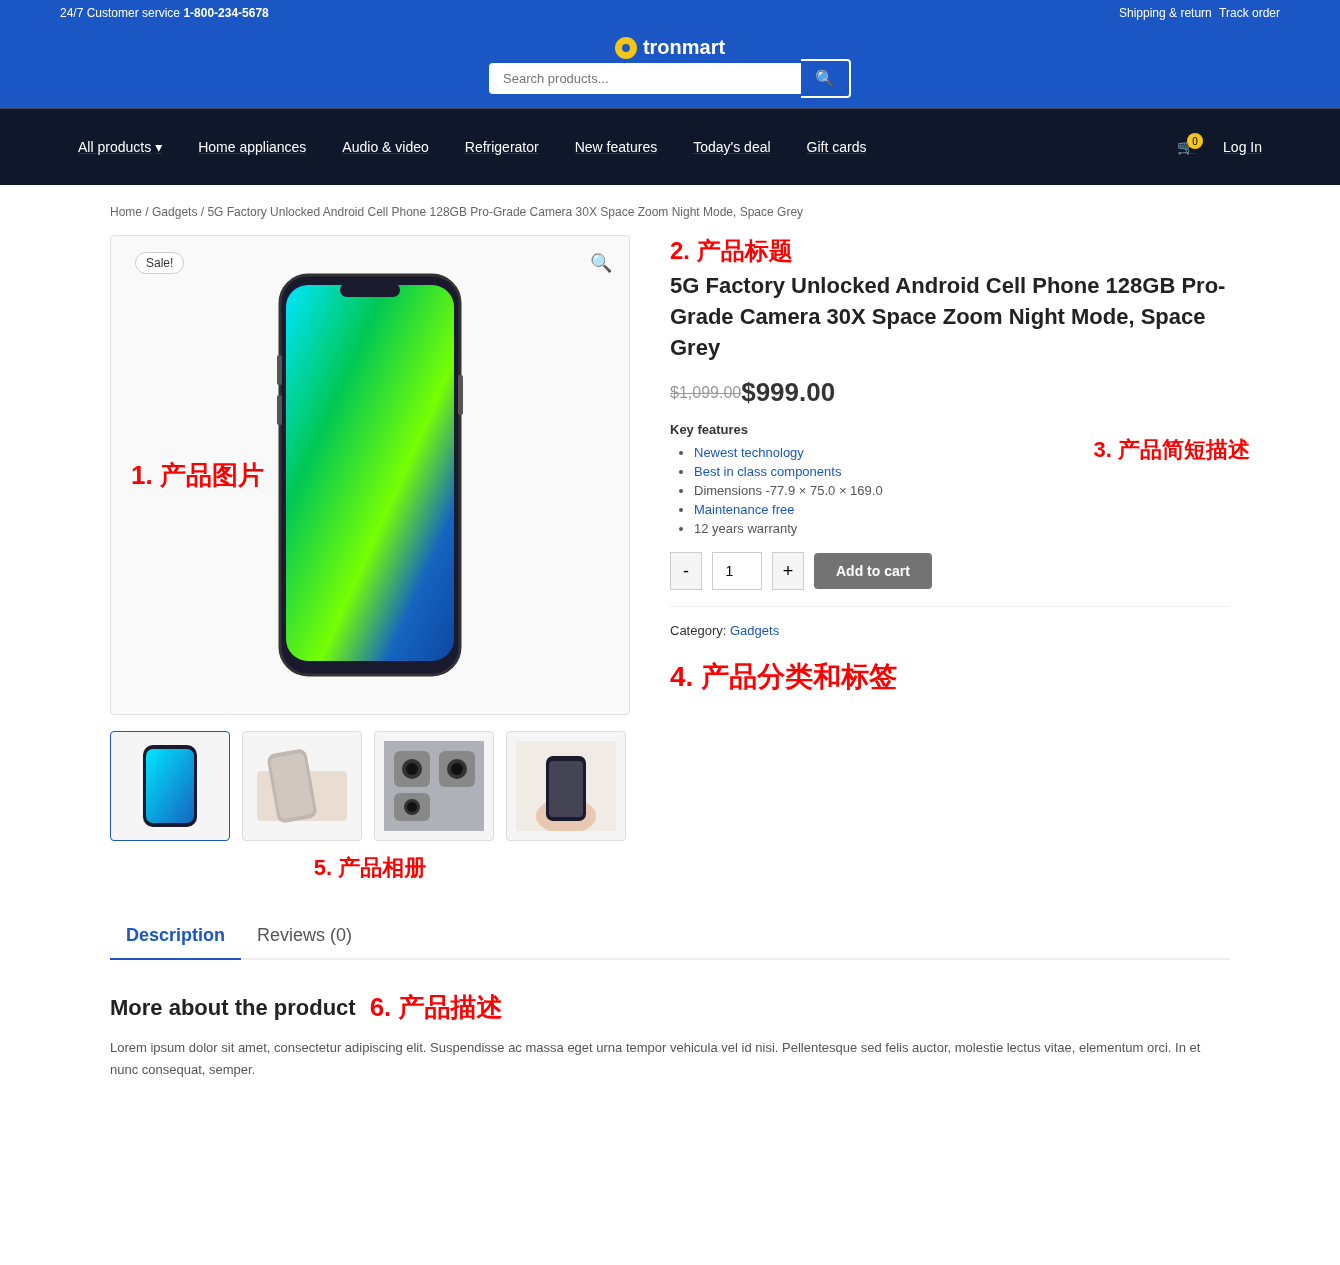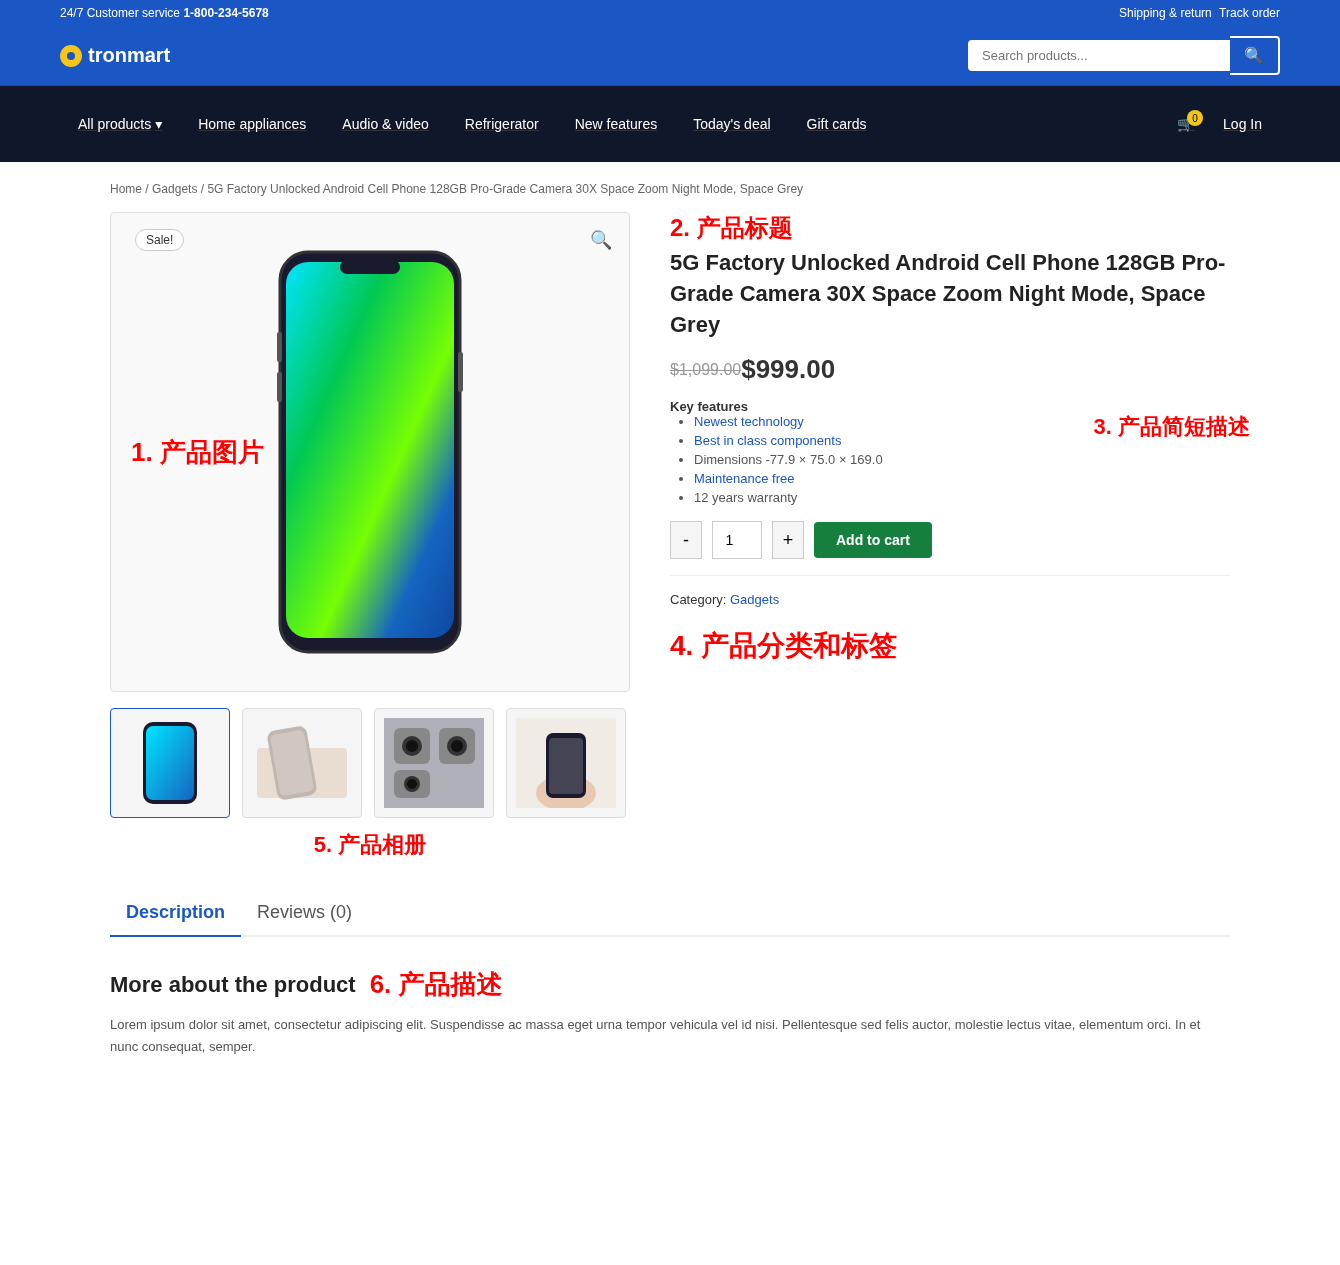--- a/index.html
+++ b/index.html
@@ -17,20 +17,21 @@
     }
     .top-bar a { color: #fff; text-decoration: none; margin-left: 4px; }
 
     
     .header {
       background: #1a56c4;
       padding: 10px 60px;
       display: flex;
       align-items: center;
       justify-content: space-between;
+      flex-direction: column;
     }
     .logo {
       display: flex;
       align-items: center;
       gap: 6px;
       color: #fff;
       font-size: 20px;
       font-weight: bold;
     }
     .logo-icon {
@@ -44,21 +45,21 @@
       width: 8px; height: 8px;
       background: #1a56c4;
       border-radius: 50%;
     }
     .search-bar {
       display: flex;
       align-items: center;
       gap: 0;
     }
     .search-bar input {
-      width: 262px;
+      width: 312px;
       padding: 8px 14px;
       border: none;
       border-radius: 4px 0 0 4px;
       font-size: 13px;
       outline: none;
     }
     .search-btn {
       background: #1a56c4;
       border: none;
       padding: 8px 14px;
@@ -233,20 +234,21 @@
     }
     .new-price {
       font-size: 26px;
       font-weight: bold;
       color: #333;
     }
 
     .key-features-label {
       font-weight: bold;
       font-size: 13px;
+      margin-bottom: 8px;
     }
 
     .features-list {
       list-style: disc;
       padding-left: 24px;
       margin-bottom: 16px;
     }
     .features-list li {
       margin-bottom: 4px;
       font-size: 13px;
@@ -269,21 +271,21 @@
       font-size: 18px;
       display: flex; align-items: center; justify-content: center;
     }
     .qty-input {
       width: 50px; height: 38px;
       border: 1px solid #ccc;
       text-align: center;
       font-size: 14px;
     }
     .add-cart-btn {
-      background: #15803d;
+      background: #737373;
       color: #fff;
       border: none;
       padding: 10px 22px;
       border-radius: 4px;
       font-size: 14px;
       cursor: pointer;
       font-weight: bold;
     }
 
     .divider { border: none; border-top: 1px solid #eee; margin: 16px 0; }

